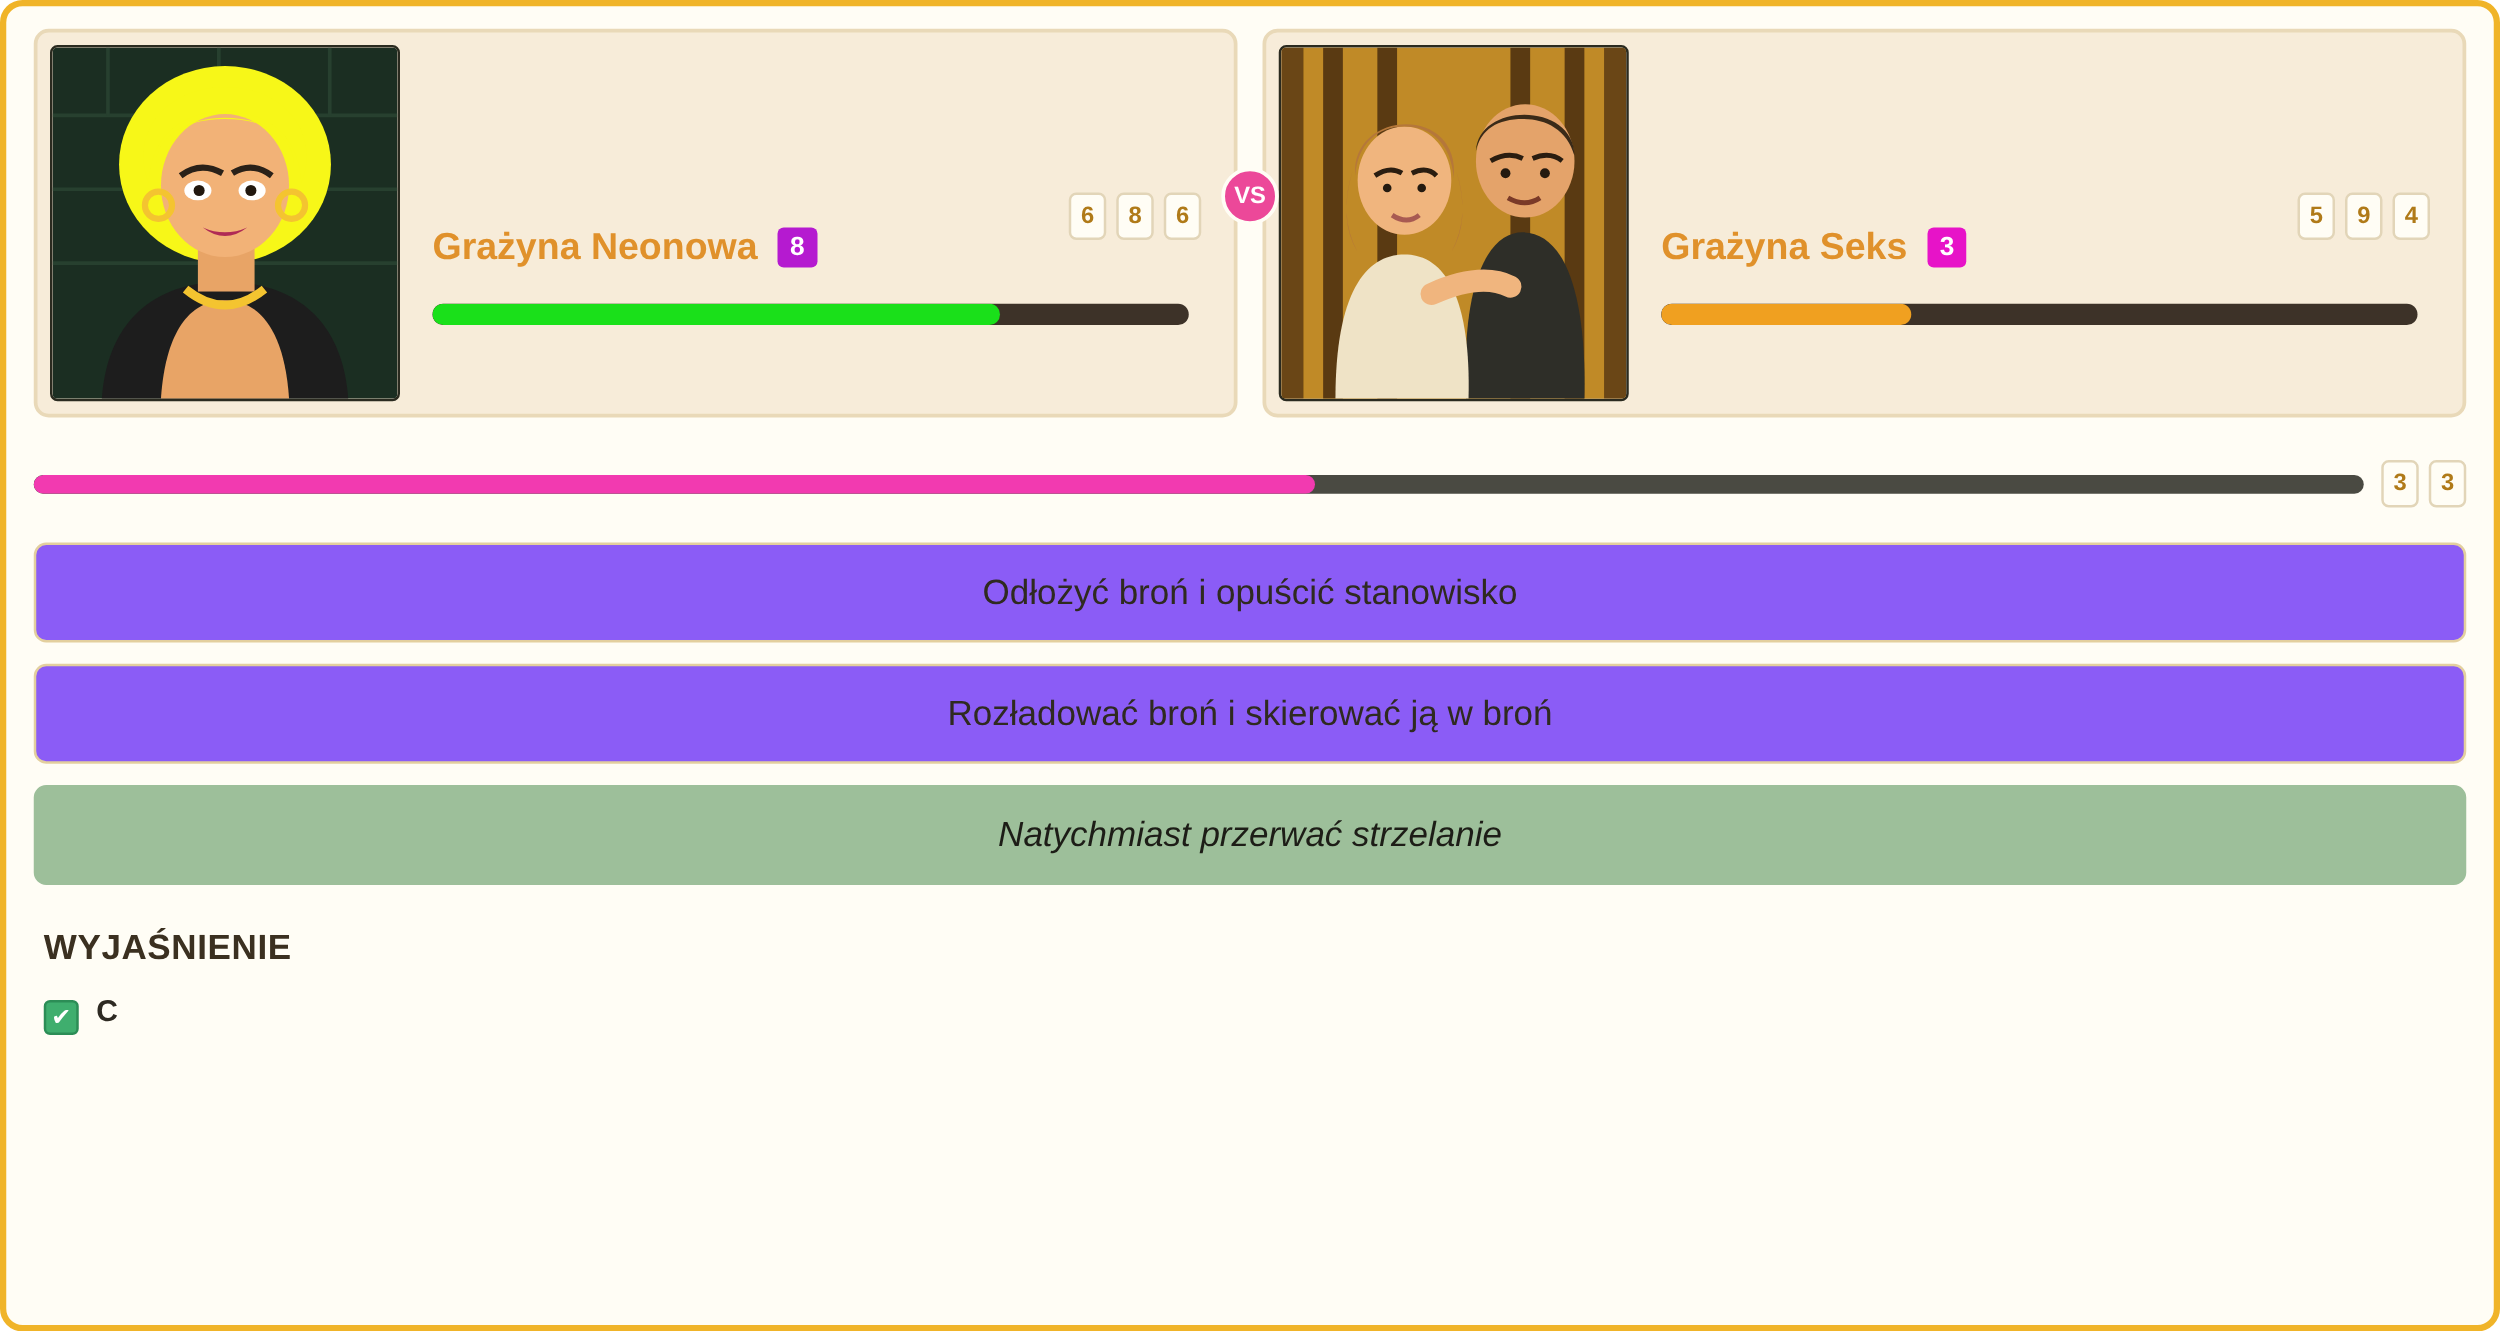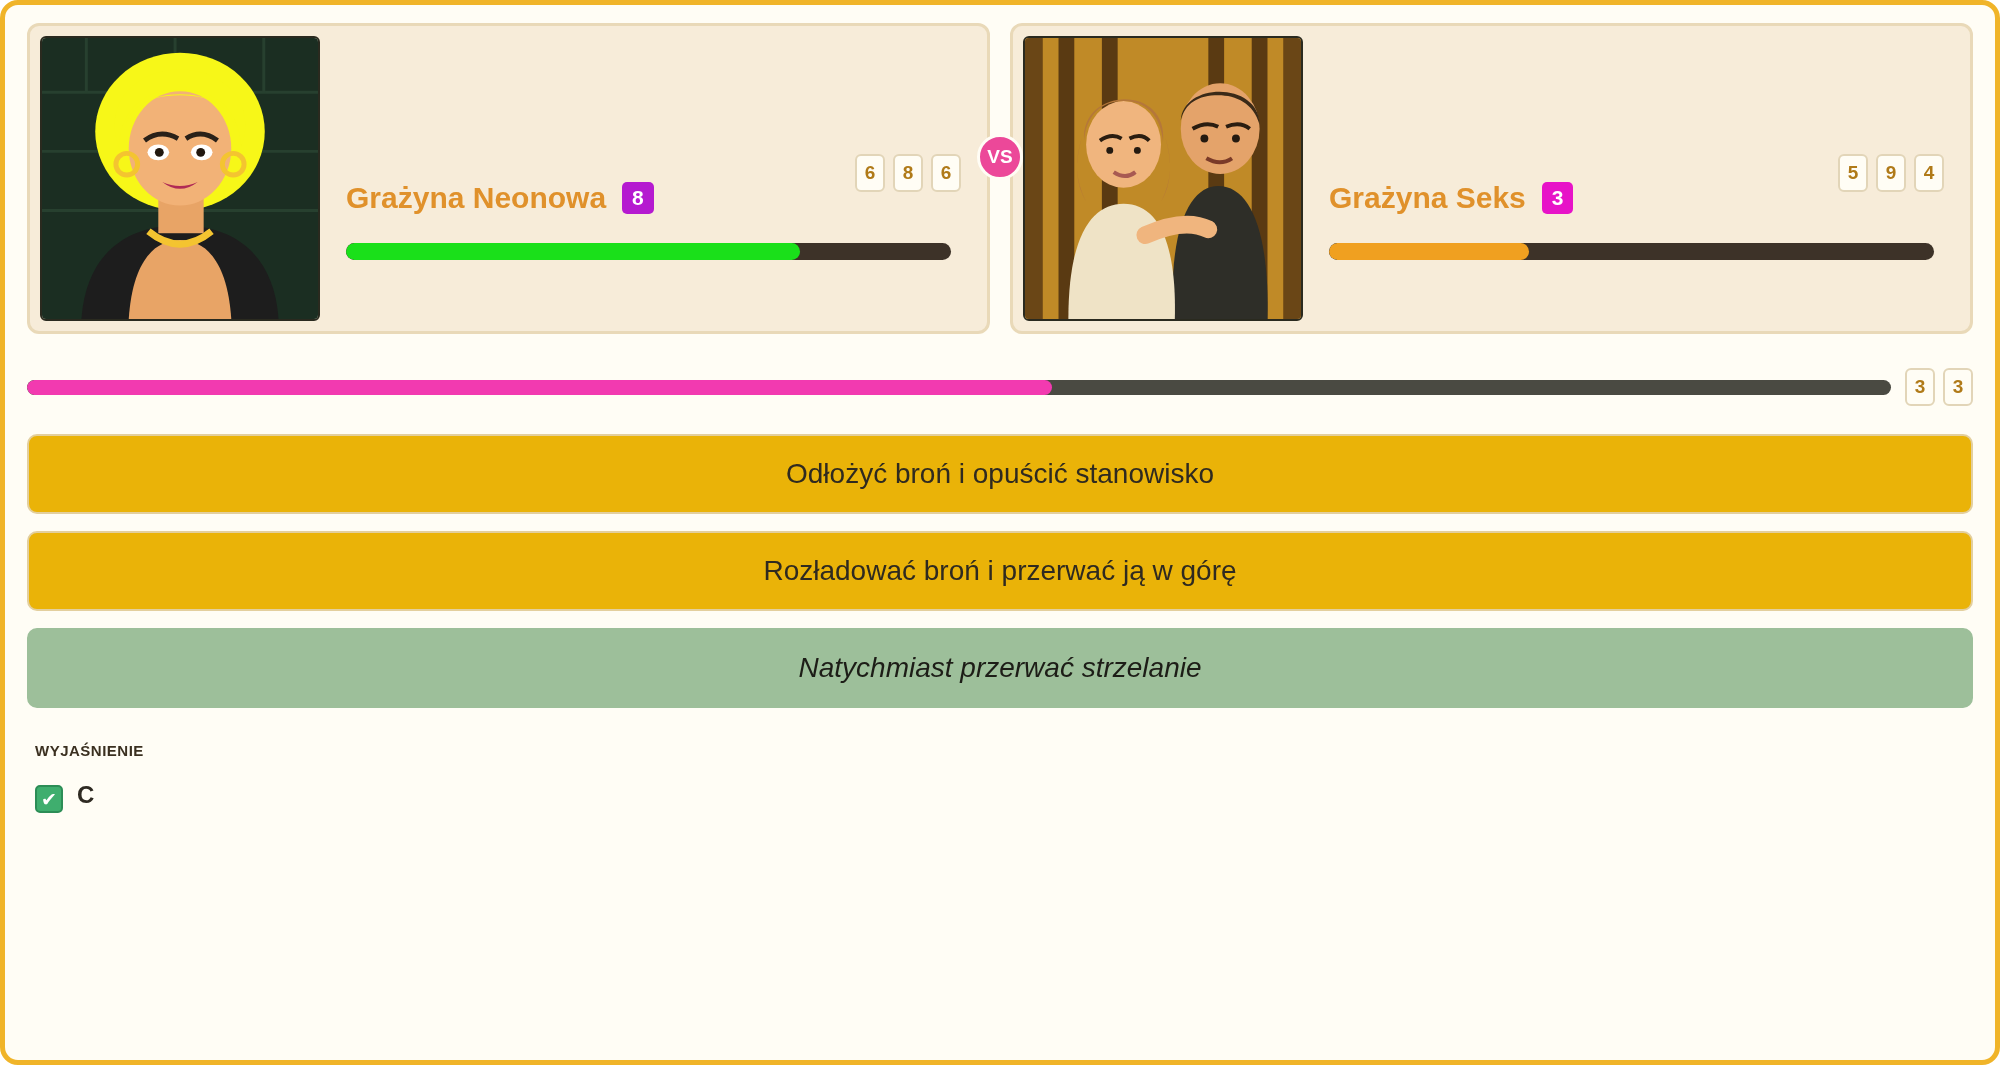--- a/index.html
+++ b/index.html
@@ -157,37 +157,37 @@
   }
   .answers {
     margin: 28px 22px 0 22px;
     display: flex;
     flex-direction: column;
     gap: 17px;
   }
   .answer {
     border: 2px solid #e3cf9e;
     border-radius: 10px;
-    background: #eab308;
+    background: #8b5cf6;
     color: #2f2a20;
     font-size: 28px;
     text-align: center;
     padding: 22px 10px;
   }
   .answer.correct {
     background: #9dbf9a;
     border-color: #9dbf9a;
     color: #1d1d17;
     font-style: italic;
   }
 
   
   .expl-title {
     margin: 34px 30px 0 30px;
-    font-size: 15px;
+    font-size: 28px;
     font-weight: bold;
     letter-spacing: 0.5px;
     color: #3b3020;
   }
   .expl-body {
     margin: 22px 30px 0 30px;
     display: flex;
     align-items: flex-start;
     gap: 14px;
     font-size: 24px;
@@ -334,21 +334,21 @@
     </div>
     <div class="round-pips">
       <div class="pip">3</div>
       <div class="pip">3</div>
     </div>
   </div>
 
 
   <div class="answers">
     <div class="answer">Odłożyć broń i opuścić stanowisko</div>
-    <div class="answer">Rozładować broń i przerwać ją w górę</div>
+    <div class="answer">Rozładować broń i skierować ją w broń</div>
     <div class="answer correct">Natychmiast przerwać strzelanie</div>
   </div>
 
   <div class="expl-title">WYJAŚNIENIE</div>
   <div class="expl-body">
     <span class="check">✔</span>
     <span class="expl-letter">C</span>
   </div>
 
 </div>

